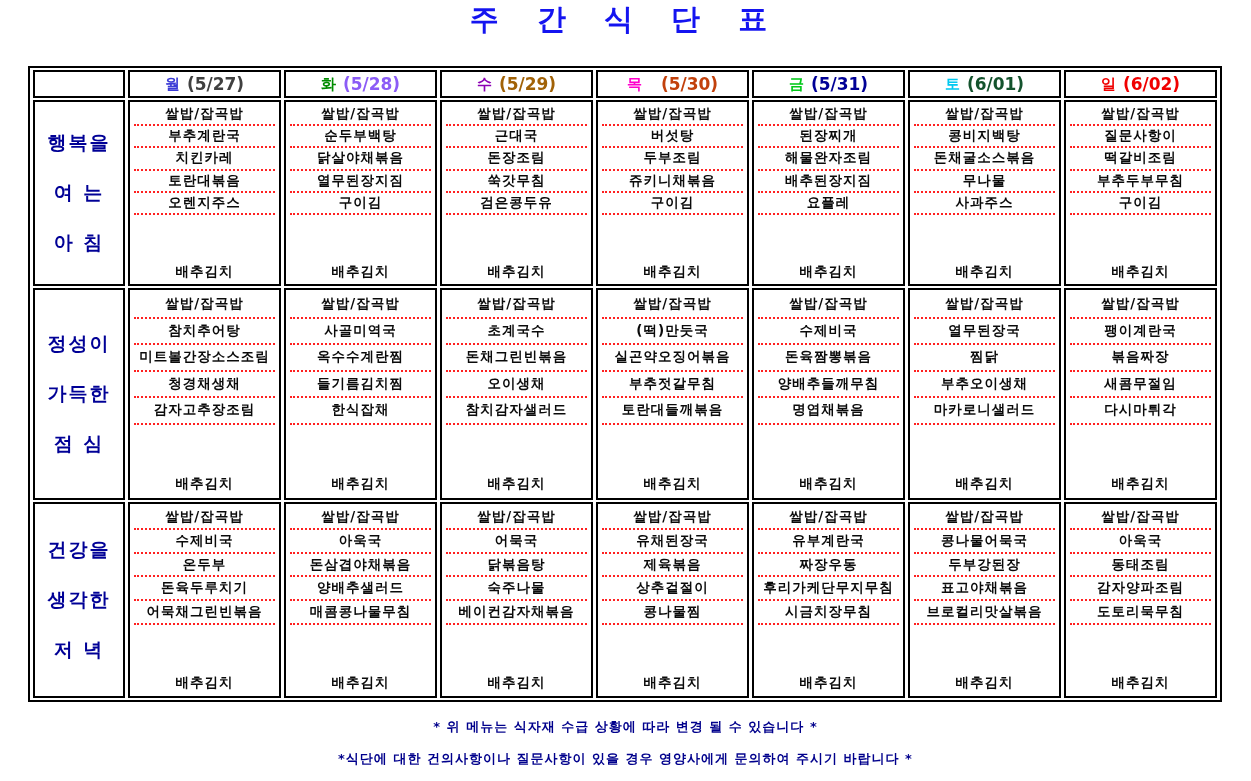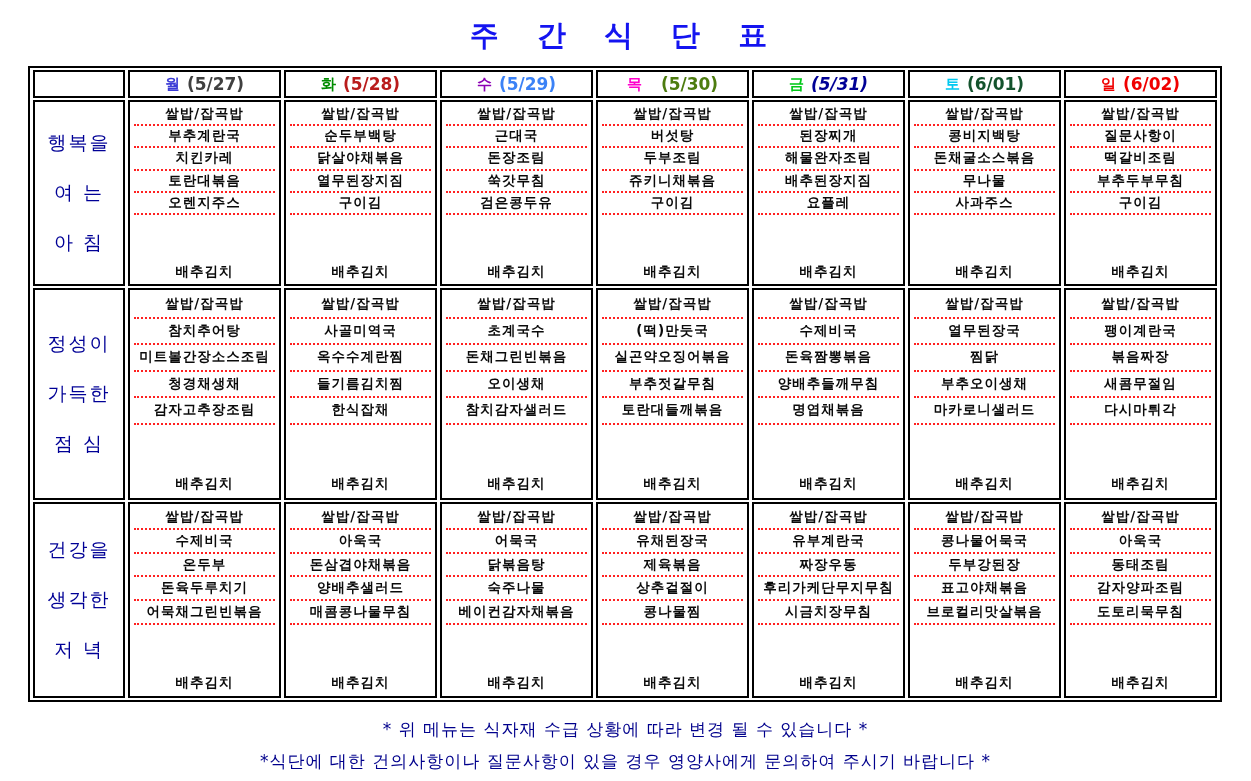--- a/index.html
+++ b/index.html
@@ -5,21 +5,21 @@
   * { box-sizing: border-box; }
   html, body { margin: 0; padding: 0; background: #ffffff; }
   body {
     width: 1251px; height: 781px;
     font-family: "DejaVu Sans", "Liberation Sans", sans-serif;
     position: relative;
     overflow: hidden;
   }
   .page-title {
     margin: 0;
-    padding-top: 16px;
+    padding-top: 0;
     text-align: center;
     color: #1414f0;
     font-size: 29px;
     font-weight: bold;
     letter-spacing: 14px;
   }
   table.menu-table {
     position: absolute;
     left: 28px; top: 66px;
     width: 1194px;
@@ -39,21 +39,21 @@
   }
   .day-glyph { font-size: 15px; font-weight: bold; }
   .section-label-cell {
     vertical-align: middle;
   }
   .section-label {
     display: flex; flex-direction: column;
     align-items: center; justify-content: center;
     gap: 24px;
     color: #000096;
-    font-size: 19px; font-weight: normal;
+    font-size: 19px; font-weight: bold;
     letter-spacing: 2px;
     white-space: pre;
   }
   .menu-cell-inner {
     display: flex; flex-direction: column;
     height: 100%;
     padding: 2px 4px;
   }
   .menu-item {
     flex: 1;
@@ -66,22 +66,22 @@
   }
   .menu-item:last-child { border-bottom: none; margin-top: 47px; }
   tr.row-breakfast td { height: 186px; }
   tr.row-lunch td { height: 212px; }
   tr.row-dinner td { height: 196px; }
   .footnote {
     position: absolute;
     left: 0; width: 100%;
     text-align: center;
     color: #00008c;
-    font-weight: normal;
-    font-size: 17px;
+    font-weight: bold;
+    font-size: 13px;
     letter-spacing: 1px;
   }
   .footnote-1 { top: 718px; }
   .footnote-2 { top: 750px; }
 </style>
 </head>
 <body>
 
 <h1 class="page-title">주 간 식 단 표</h1>
 
@@ -101,39 +101,39 @@
       <th></th>
       <th>
         <div class="day-header">
           <span class="day-glyph" style="color: rgb(58, 58, 214);">월</span>
           <span class="day-date" style="color: #404040;">(5/27)</span>
         </div>
       </th>
       <th>
         <div class="day-header">
           <span class="day-glyph" style="color: rgb(0, 140, 0);">화</span>
-          <span class="day-date" style="color: #b91c1c;">(5/28)</span>
+          <span class="day-date" style="color: #8b5cf6;">(5/28)</span>
         </div>
       </th>
       <th>
         <div class="day-header">
           <span class="day-glyph" style="color: rgb(140, 0, 180);">수</span>
-          <span class="day-date" style="color: #3b82f6;">(5/29)</span>
+          <span class="day-date" style="color: #a16207;">(5/29)</span>
         </div>
       </th>
       <th>
         <div class="day-header">
           <span class="day-glyph" style="color: rgb(255, 0, 204);">목</span>
-          <span class="day-date" style="color: #4d7c0f; margin-left: 12px;">(5/30)</span>
+          <span class="day-date" style="color: #c2410c; margin-left: 12px;">(5/30)</span>
         </div>
       </th>
       <th>
         <div class="day-header">
           <span class="day-glyph" style="color: rgb(0, 200, 24);">금</span>
-          <span class="day-date" style="color: rgb(0, 0, 150); font-style: italic;">(5/31)</span>
+          <span class="day-date" style="color: rgb(0, 0, 150);">(5/31)</span>
         </div>
       </th>
       <th>
         <div class="day-header">
           <span class="day-glyph" style="color: rgb(0, 200, 240);">토</span>
           <span class="day-date" style="color: #14532d;">(6/01)</span>
         </div>
       </th>
       <th>
         <div class="day-header">

